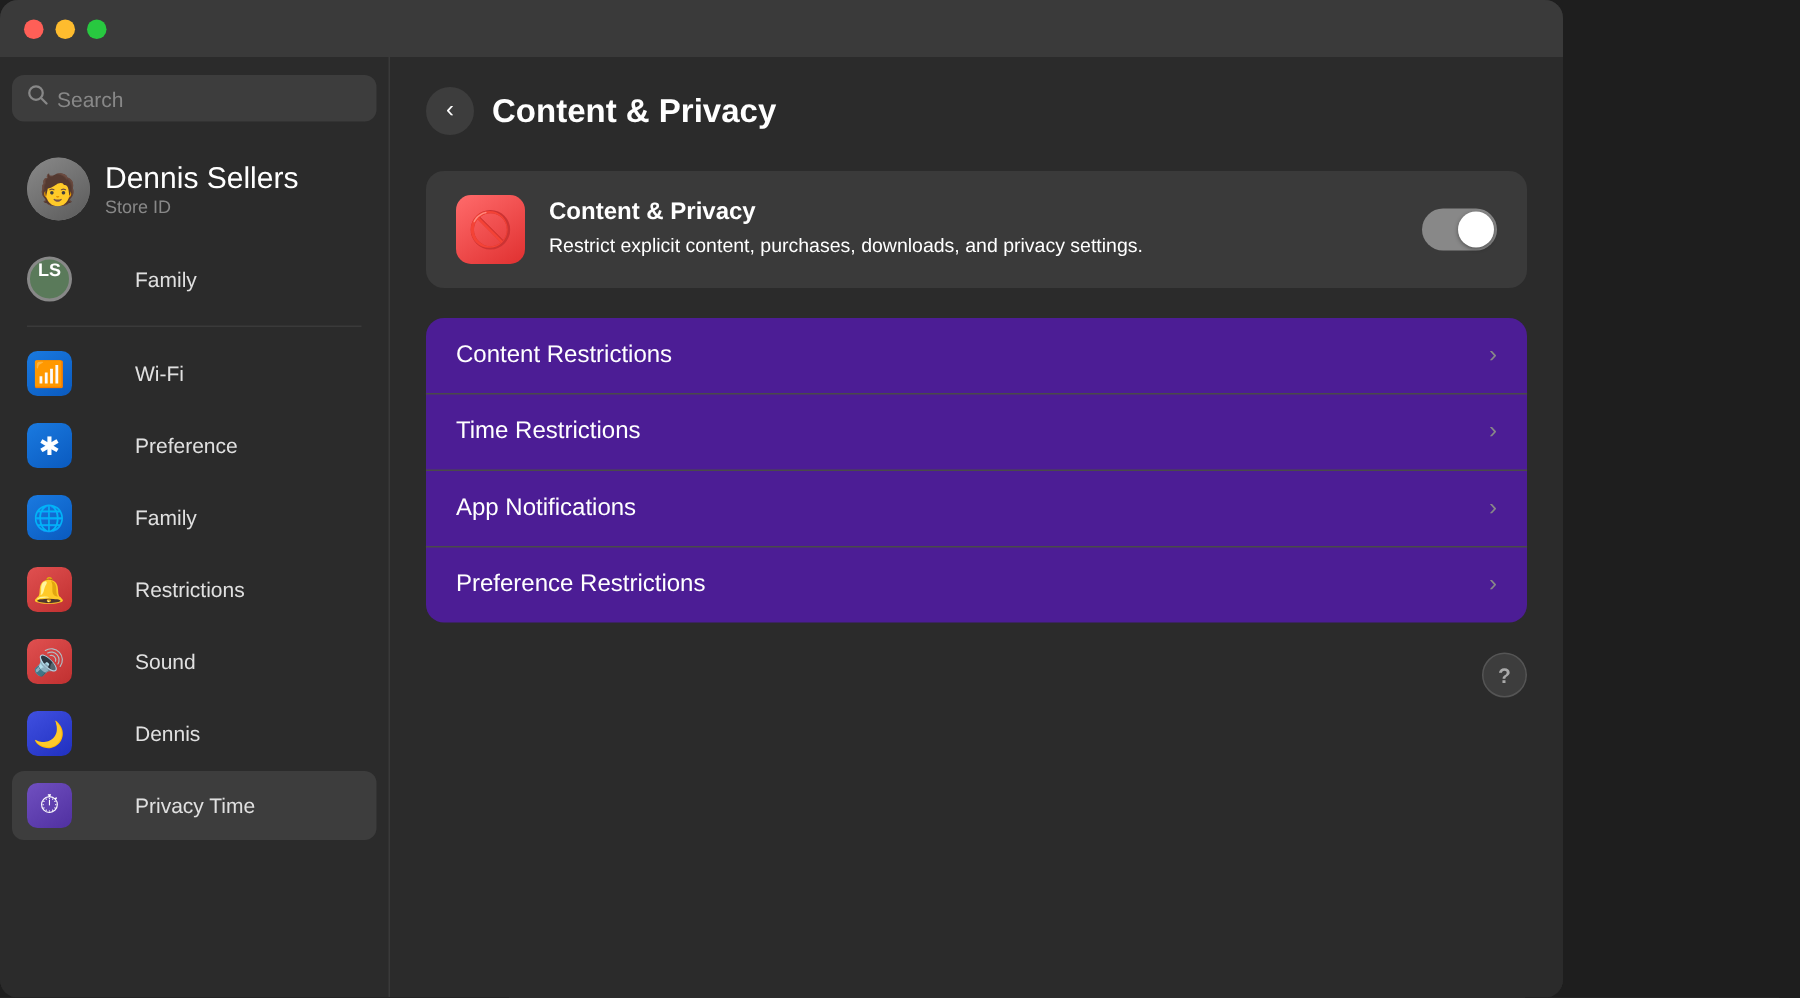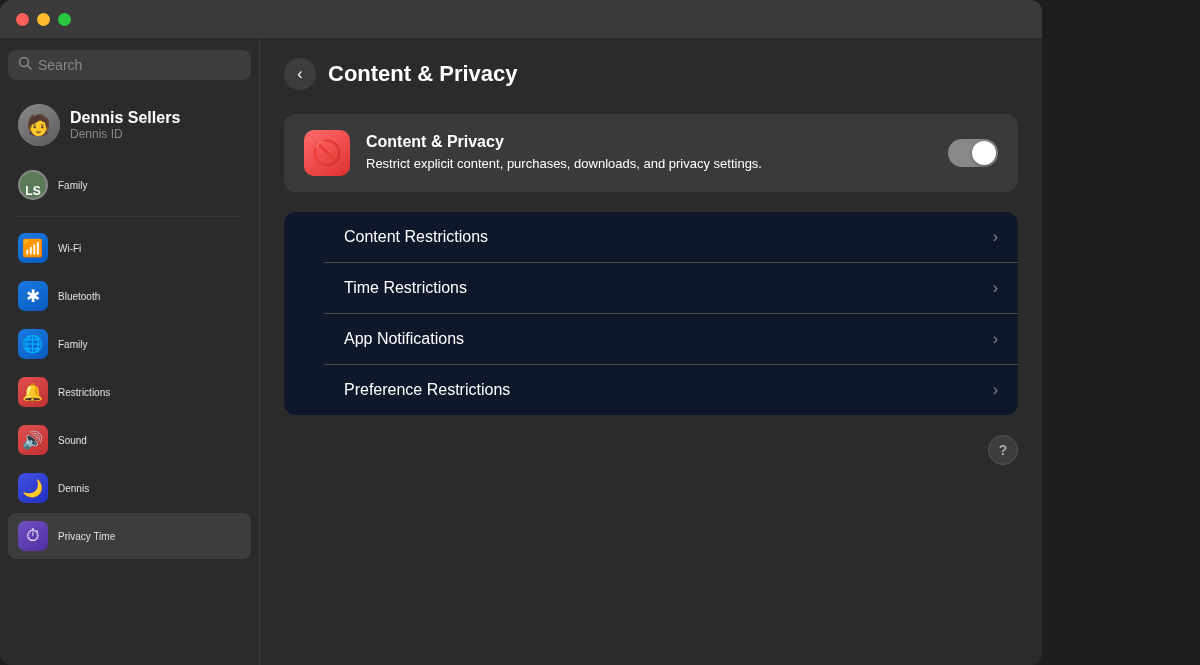--- a/index.html
+++ b/index.html
@@ -121,22 +121,22 @@
       justify-content: center;
       font-size: 20px;
     }
 
     .user-info {
       display: flex;
       flex-direction: column;
     }
 
     .user-name {
-      font-size: 16px;
-      font-weight: 700;
+      font-size: 20px;
+      font-weight: 400;
       color: #ffffff;
     }
 
     .user-subtitle {
       font-size: 12px;
       color: #888;
     }
 
     
     .family-item {
@@ -148,21 +148,21 @@
       margin-bottom: 4px;
       cursor: pointer;
     }
 
     .family-avatar {
       width: 30px;
       height: 30px;
       border-radius: 50%;
       background: #5a7a5a;
       display: flex;
-      align-items: flex-end;
+      align-items: flex-start;
       justify-content: center;
       font-size: 12px;
       font-weight: 600;
       color: white;
       flex-shrink: 0;
       border: 2px solid #888;
     }
 
     
     .sidebar-item {
@@ -192,22 +192,23 @@
 
     .icon-wifi { background: linear-gradient(145deg, #1a7ae0, #0a5abf); }
     .icon-bluetooth { background: linear-gradient(145deg, #1a7ae0, #0a5abf); }
     .icon-network { background: linear-gradient(145deg, #1a7ae0, #0a5abf); }
     .icon-notifications { background: linear-gradient(145deg, #e05050, #c03030); }
     .icon-sound { background: linear-gradient(145deg, #e05050, #c03030); }
     .icon-focus { background: linear-gradient(145deg, #4050e0, #2030c0); }
     .icon-screentime { background: linear-gradient(145deg, #7050c0, #5030a0); }
 
     .sidebar-label {
-      font-size: 10px;
+      font-size: 14px;
       color: #e0e0e0;
+      margin-left: 32px;
     }
 
     
     .sidebar-divider {
       height: 1px;
       background: #3a3a3a;
       margin: 8px 10px;
     }
 
     
@@ -310,25 +311,24 @@
       border-radius: 50%;
       background: #ffffff;
       position: absolute;
       top: 2px;
       right: 2px;
       box-shadow: 0 1px 3px rgba(0,0,0,0.4);
     }
 
     
     .restrictions-card {
-      background: #0f172a;
+      background: #4c1d95;
       border-radius: 12px;
       overflow: hidden;
       margin-bottom: 20px;
-      padding-left: 40px;
     }
 
     .restriction-item {
       display: flex;
       align-items: center;
       justify-content: space-between;
       padding: 16px 20px;
       cursor: pointer;
     }
 
@@ -392,41 +392,41 @@
         </span>
         <input class="search-input" type="text" value="" placeholder="Search" style="">
       </div>
 
       <div class="user-profile">
         <div class="user-avatar">
           <div class="avatar-face">🧑</div>
         </div>
         <div class="user-info">
           <span class="user-name">Dennis Sellers</span>
-          <span class="user-subtitle">Dennis ID</span>
+          <span class="user-subtitle">Store ID</span>
         </div>
       </div>
 
       <div class="family-item">
         <div class="family-avatar">
           <span>LS</span>
         </div>
         <span class="sidebar-label">Family</span>
       </div>
 
       <div class="sidebar-divider"></div>
 
       <div class="sidebar-item">
         <div class="sidebar-item-icon icon-wifi">📶</div>
         <span class="sidebar-label">Wi-Fi</span>
       </div>
 
       <div class="sidebar-item">
         <div class="sidebar-item-icon icon-bluetooth">✱</div>
-        <span class="sidebar-label">Bluetooth</span>
+        <span class="sidebar-label">Preference</span>
       </div>
 
       <div class="sidebar-item">
         <div class="sidebar-item-icon icon-network">🌐</div>
         <span class="sidebar-label">Family</span>
       </div>
 
       <div class="sidebar-item">
         <div class="sidebar-item-icon icon-notifications">🔔</div>
         <span class="sidebar-label">Restrictions</span>

